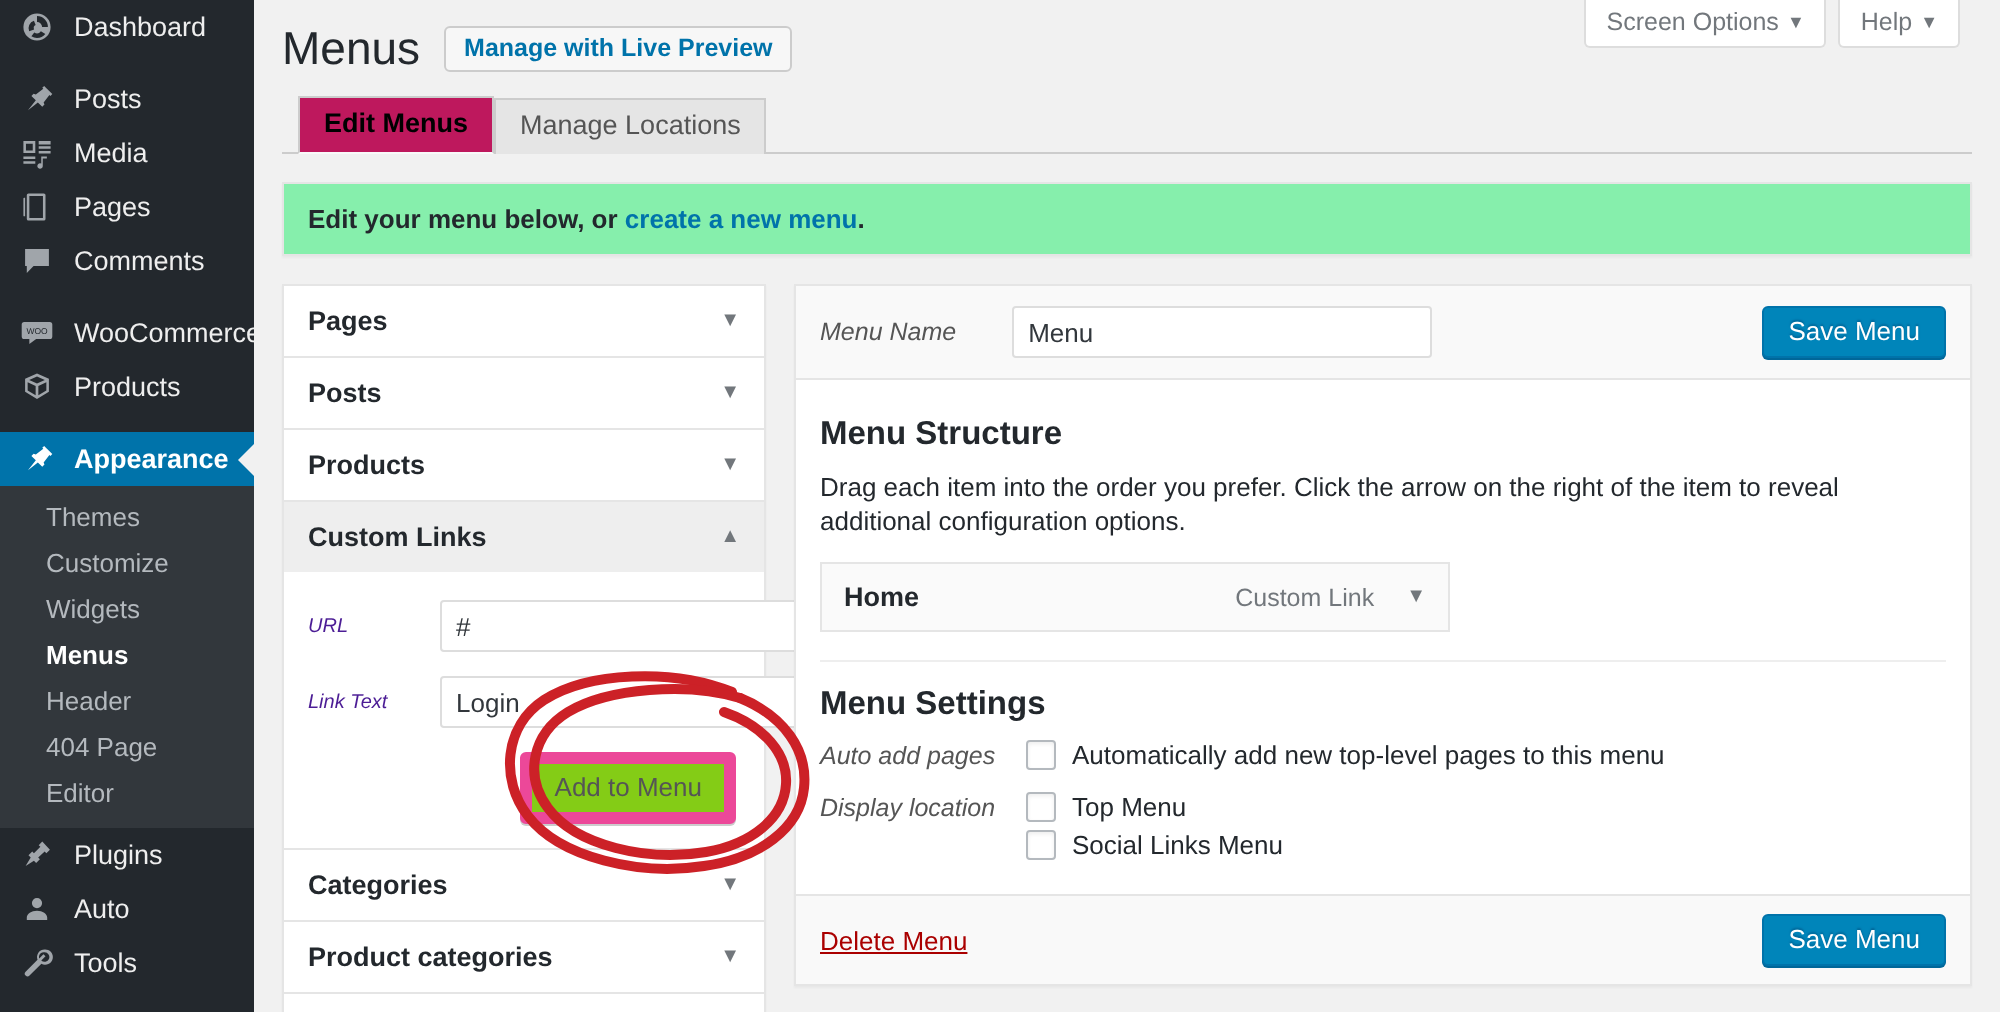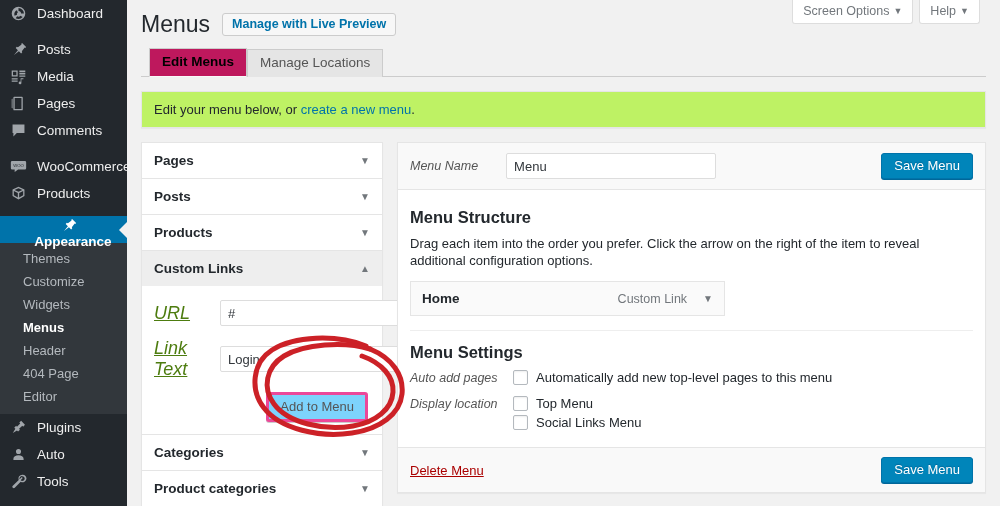--- a/index.html
+++ b/index.html
@@ -35,21 +35,20 @@
   .menu-top .ico {
     width: 18px; height: 18px;
     display: flex; align-items: center; justify-content: center;
     flex: 0 0 18px;
   }
   .menu-top .ico svg { fill: #a0a5aa; display: block; }
   .menu-top.current {
     background: #0073aa;
     color: #fff;
     font-weight: 600;
-    flex-direction: column;
   }
   .menu-top.current .ico svg { fill: #fff; }
   .menu-top.current::after {
     content: "";
     position: absolute; right: 0; top: 50%;
     margin-top: -8px;
     border: 8px solid transparent;
     border-right-color: #f1f1f1;
   }
   .menu-sep { height: 9px; }
@@ -140,26 +139,27 @@
   }
   .nav-tab.active {
     background: #be185d;
     border-bottom: 1px solid #f9f9f9;
     color: #000;
     font-weight: 700;
   }
 
   .notice-box {
     margin-top: 14px;
-    background: #bef264;
+    background: #86efac;
     border: 1px solid #e5e5e5;
     box-shadow: 0 1px 1px rgba(0,0,0,.04);
     padding: 10px 12px;
     font-size: 13px;
     color: #23282d;
+    font-weight: bold;
   }
   .notice-box a { color: #0073aa; }
 
   
   .menu-edit-wrap {
     display: flex;
     margin-top: 14px;
     align-items: flex-start;
   }
   .col-left { width: 242px; flex: 0 0 242px; }
@@ -186,39 +186,38 @@
   .acc-caret { color: #72777c; font-size: 10px; }
   .acc-body { padding: 14px 12px 12px 12px; background: #fff; }
 
   .field-row {
     display: flex; align-items: center;
     margin-bottom: 12px;
   }
   .field-label {
     width: 66px; flex: 0 0 66px;
     font-style: italic;
-    font-size: 18px;
-    color: #4d7c0f;
-    text-decoration: underline;
+    font-size: 10px;
+    color: #4c1d95;
   }
   .field-input {
     flex: 1;
     border: 1px solid #ddd;
     background: #fff;
     padding: 4px 7px;
     font-size: 13px;
     color: #32373c;
     font-family: "Liberation Sans", sans-serif;
     height: 26px;
     border-radius: 2px;
   }
   .acc-actions { display: flex; justify-content: flex-end; padding-right: 2px; }
   .btn-secondary {
-    background: #7dd3fc;
-    border: 3px solid #ec4899;
+    background: #84cc16;
+    border: 6px solid #ec4899;
     border-radius: 3px;
     color: #555;
     font-size: 13px;
     padding: 4px 11px 5px;
     cursor: pointer;
     box-shadow: 0 1px 0 #ccc;
   }
 
   
   .panel {

